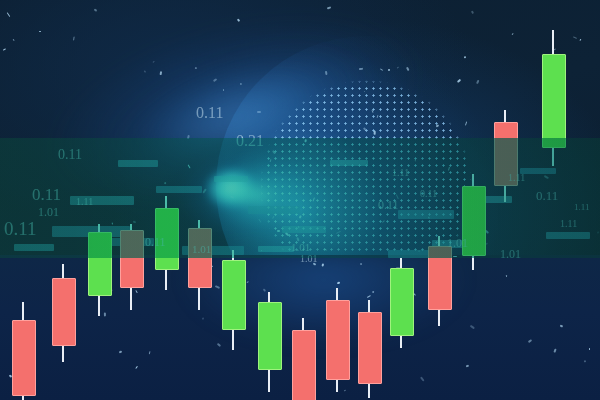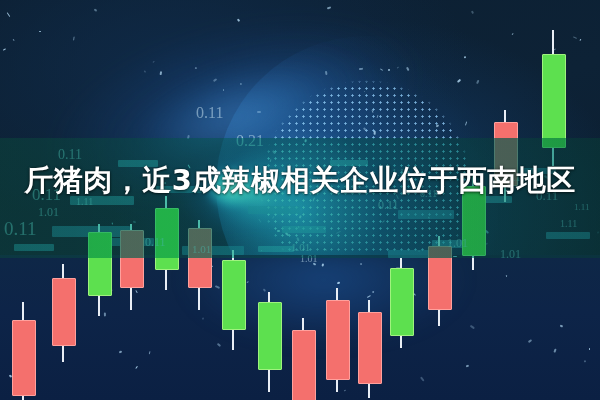--- a/index.html
+++ b/index.html
@@ -318,16 +318,15 @@
       <div class="num" style="left: 500px; top: 247px; font-size: 12px;">1.01</div>
       <div class="num" style="left: 574px; top: 202px; font-size: 9px;">1.11</div>
       <div class="num" style="left: 300px; top: 253px; font-size: 10px;">1.01</div>
       <div class="num" style="left: 420px; top: 188px; font-size: 10px;">0.11</div>
     </div>
 
   <div class="band"></div>
   <div class="band2"></div>
 
   <div class="headline">
-    <span class="ln">斤猪肉，近3成辣椒相关企业位于西南地区</span>
   </div>
 
 </div>
 
 </body></html>

